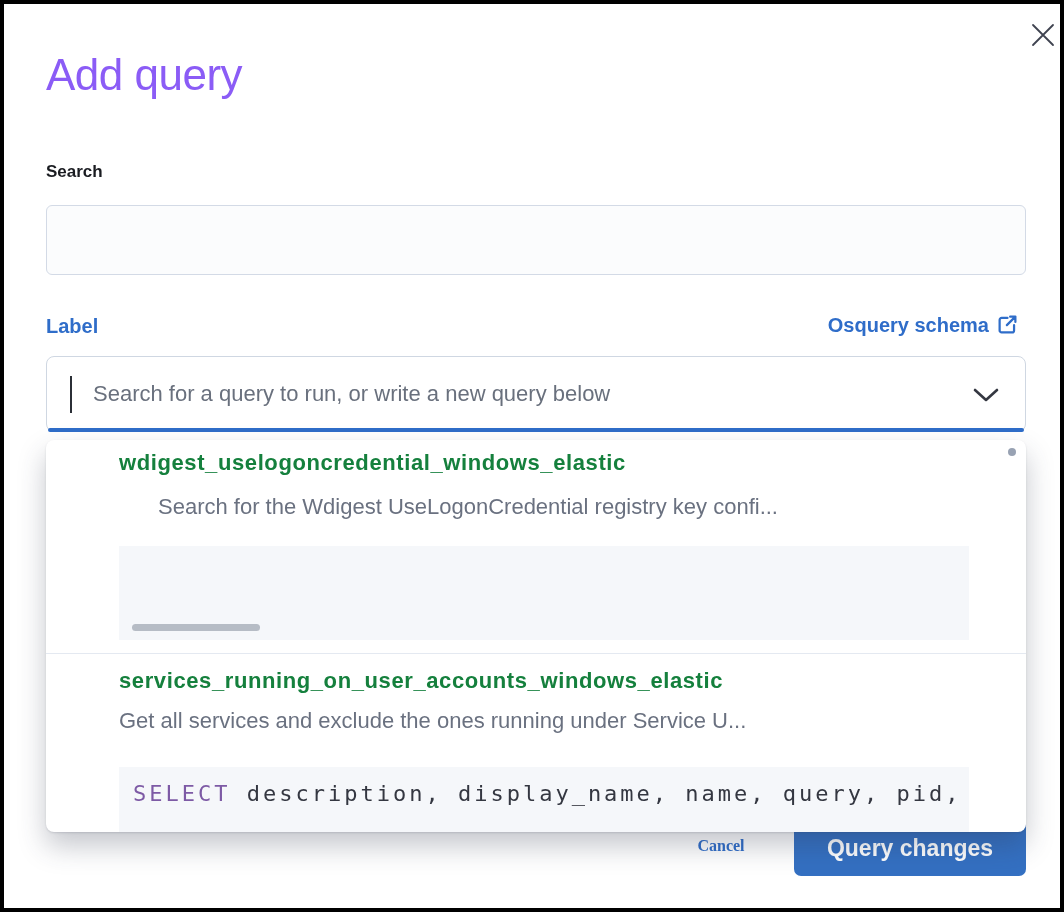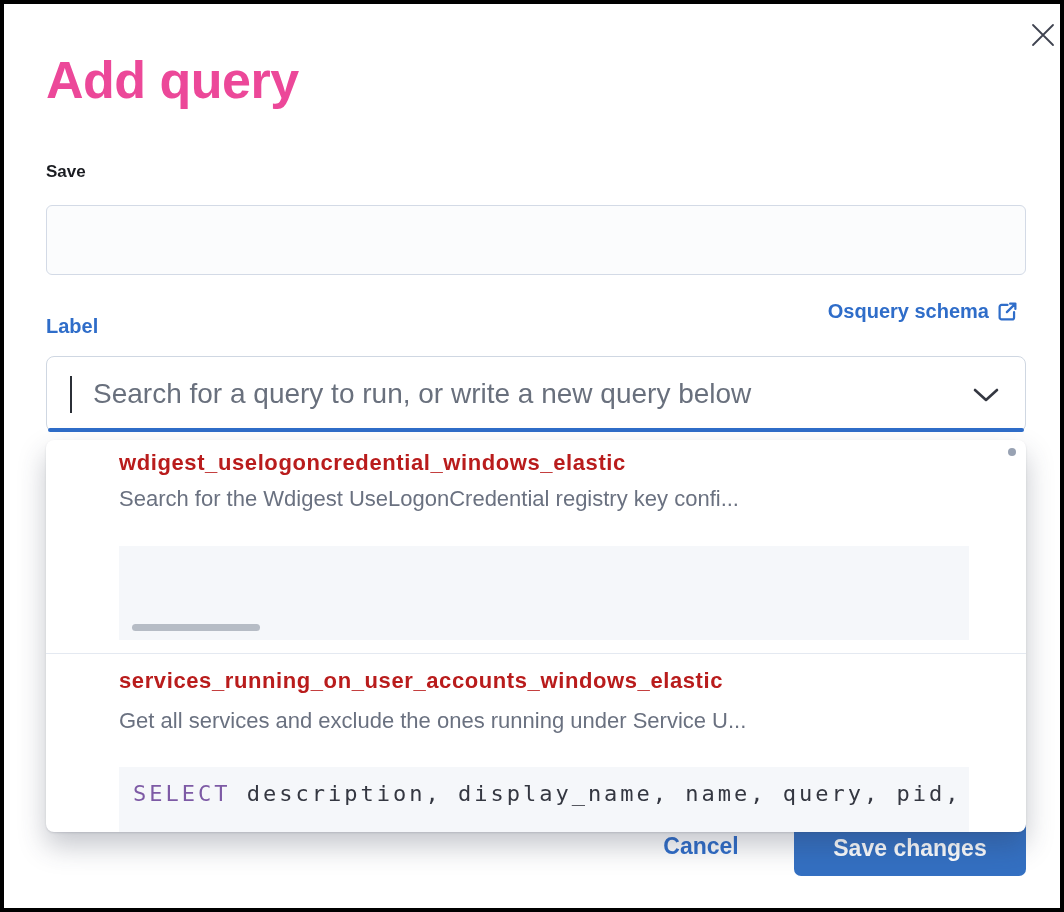--- a/index.html
+++ b/index.html
@@ -8,85 +8,85 @@
     position:relative;width:1064px;height:912px;margin:0 auto;
     background:#fff;border:4px solid #000;overflow:hidden;
     font-family:"Liberation Sans",sans-serif;color:#1a1c21;
   }
   
   .close-btn{position:absolute;top:14px;left:1022px;width:34px;height:34px;
     background:none;border:none;padding:4px;cursor:pointer;}
   .close-btn svg{display:block;}
   
   .modal-title{position:absolute;left:42px;top:46px;margin:0;
-    font-size:52px;font-weight:700;letter-spacing:-0.5px;color:#ec4899;}
+    font-size:44px;font-weight:400;letter-spacing:-0.5px;color:#8b5cf6;}
   
   .field-label{position:absolute;left:42px;top:158px;font-size:17px;font-weight:700;color:#1a1c21;}
   .label-input{position:absolute;left:42px;top:201px;width:980px;height:70px;
     background:#fbfcfd;border:1px solid #d3dae6;border-radius:6px;
     font-size:20px;padding:0 16px;color:#343741;outline:none;}
   
   .query-label{position:absolute;left:42px;top:311px;font-size:20px;font-weight:700;color:var(--primary);}
-  .schema-link{position:absolute;right:42px;top:296px;display:flex;align-items:center;gap:8px;
+  .schema-link{position:absolute;right:42px;top:310px;display:flex;align-items:flex-start;gap:8px;
     font-size:20px;font-weight:700;color:var(--primary);text-decoration:none;cursor:pointer;}
   
   .combobox{position:absolute;left:42px;top:352px;width:980px;height:76px;
     background:#fff;border:1px solid #cfd7e2;border-radius:8px;}
   .search-input{position:absolute;left:26px;top:10px;width:860px;height:54px;border:none;outline:none;
-    font-size:28px;color:#343741;background:transparent;font-family:"Liberation Sans",sans-serif;padding-left:20px;}
+    font-size:22px;color:#343741;background:transparent;font-family:"Liberation Sans",sans-serif;padding-left:20px;}
   .search-input::placeholder{color:#69707d;opacity:1;}
   .text-caret{position:absolute;left:23px;top:19px;width:2px;height:37px;background:#2b2f36;}
   .chevron{position:absolute;right:24px;top:29px;}
   .focus-bar{position:absolute;left:1px;right:1px;bottom:-1px;height:4px;background:var(--primary);
     border-radius:2px;}
   
-  .cancel-btn{position:absolute;left:632px;top:818px;width:130px;height:48px;z-index:1;
-    background:none;border:none;font-family:Liberation Sans, sans-serif;
-    font-size:23px;font-weight:700;color:var(--primary);cursor:pointer;}
+  .cancel-btn{position:absolute;left:652px;top:818px;width:130px;height:48px;z-index:1;
+    background:none;border:none;font-family:Liberation Serif, serif;
+    font-size:16px;font-weight:700;color:var(--primary);cursor:pointer;}
   .save-btn{position:absolute;left:790px;top:816px;width:232px;height:56px;z-index:1;
     background:var(--button);border:none;border-radius:7px;cursor:pointer;
     font-family:"Liberation Sans",sans-serif;font-size:23px;font-weight:700;color:#fff;}
   
   .panel{position:absolute;left:42px;top:436px;width:980px;height:392px;z-index:5;
     background:#fff;border-radius:8px;overflow:hidden;
     box-shadow:0 1px 2px rgba(45,55,75,.15), 0 14px 28px rgba(45,55,75,.28);}
   .vscroll-dot{position:absolute;top:8px;right:10px;width:8px;height:8px;border-radius:4px;background:#98a2b3;}
   .opt-title{position:absolute;left:73px;white-space:nowrap;
-    font-size:22px;font-weight:700;letter-spacing:0.6px;color:#b91c1c;}
+    font-size:22px;font-weight:700;letter-spacing:0.6px;color:#15803d;}
   .opt-desc{position:absolute;left:73px;white-space:nowrap;
     font-size:22px;color:#6a7180;}
   .code-block{position:absolute;left:73px;width:850px;background:#f5f7fa;overflow:hidden;}
   .code-line{position:absolute;left:14px;top:14px;white-space:nowrap;
     font-family:"DejaVu Sans Mono",monospace;font-size:22px;letter-spacing:3px;color:#343741;}
   .tk-kw{color:var(--kw);}
   .tk-str{color:var(--str);}
   .tk-plain{color:#343741;}
   .hscroll-thumb{position:absolute;left:13px;top:78px;width:128px;height:7px;border-radius:4px;background:#b6bcc5;}
   .divider{position:absolute;left:0;top:213px;width:100%;height:1px;background:#e4e9f1;}
   #code1{top:106px;height:94px;}
   #code2{top:327px;height:80px;}
   #title1{top:10px;}
-  #desc1{top:46px;}
+  #desc1{top:54px;margin-left:39px;}
   #title2{top:228px;}
   #desc2{top:268px;}
 </style>
 </head>
 <body>
 
 <div class="frame">
 
   <button class="close-btn" aria-label="close">
     <svg width="26" height="26" viewBox="0 0 26 26">
       <path d="M3 3 L23 23 M23 3 L3 23" stroke="#3f4350" stroke-width="1.8" fill="none" stroke-linecap="round"></path>
     </svg>
   </button>
 
   <h1 class="modal-title">Add query</h1>
 
-  <div class="field-label">Save</div>
+  <div class="field-label">Search</div>
   <input class="label-input" type="text" value="" style="">
 
   <span class="query-label">Label</span>
 
   <a class="schema-link">
     <span>Osquery schema</span>
     <svg width="21" height="21" viewBox="0 0 16 16">
       <path d="M13 8.5v4c0 .8-.7 1.5-1.5 1.5h-8C2.7 14 2 13.3 2 12.5v-8C2 3.7 2.7 3 3.5 3H8" fill="none" stroke="#2f6dc9" stroke-width="1.7" stroke-linecap="round"></path>
       <path d="M10 2h4v4 M14 2 L7.5 8.5" fill="none" stroke="#2f6dc9" stroke-width="1.7" stroke-linecap="round" stroke-linejoin="round"></path>
     </svg>
@@ -95,21 +95,21 @@
   <div class="combobox">
     <span class="text-caret"></span>
     <input class="search-input" type="text" placeholder="Search for a query to run, or write a new query below" style="">
     <svg class="chevron" width="30" height="18" viewBox="0 0 30 18">
       <path d="M4 4 L15 14 L26 4" fill="none" stroke="#343741" stroke-width="2.6" stroke-linecap="round" stroke-linejoin="round"></path>
     </svg>
     <div class="focus-bar"></div>
   </div>
 
   <button class="cancel-btn">Cancel</button>
-  <button class="save-btn">Save changes</button>
+  <button class="save-btn">Query changes</button>
 
   <div class="panel">
     <div class="vscroll-dot"></div>
 
     <div>
       <div id="title1" class="opt-title">wdigest_uselogoncredential_windows_elastic</div>
       <div id="desc1" class="opt-desc">Search for the Wdigest UseLogonCredential registry key confi...</div>
       <div id="code1" class="code-block">
         <div class="hscroll-thumb"></div>
       </div>

